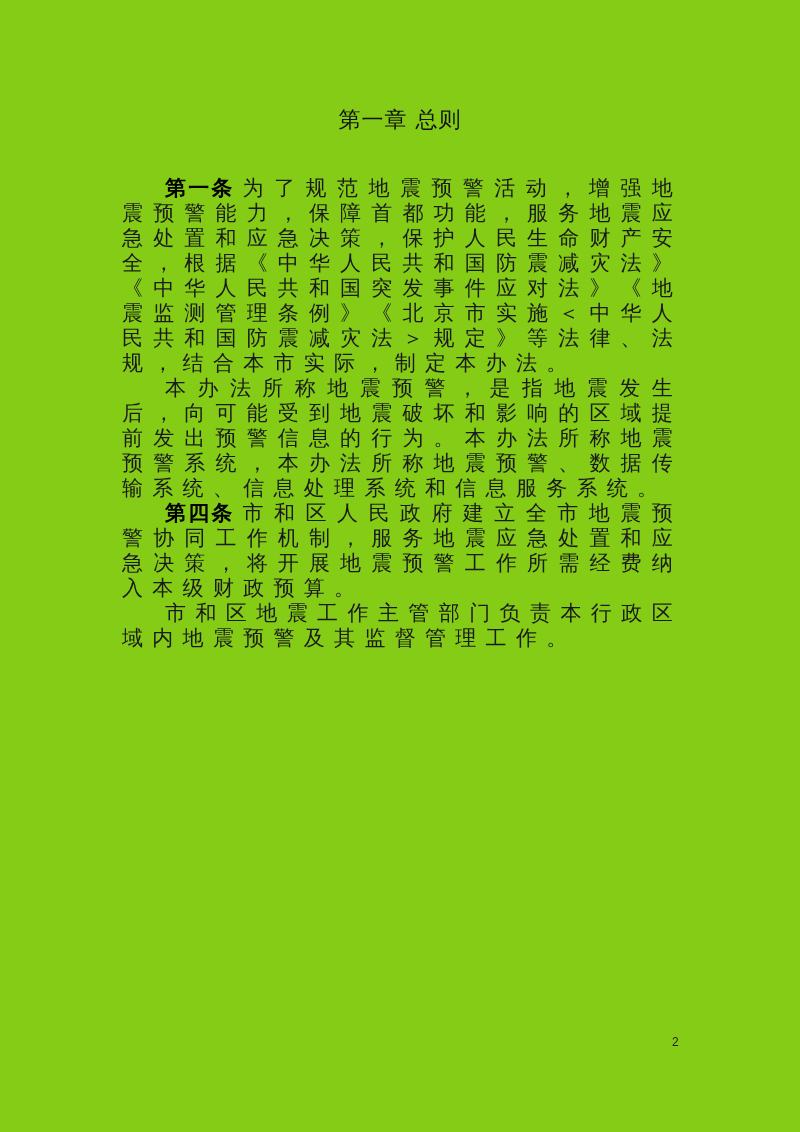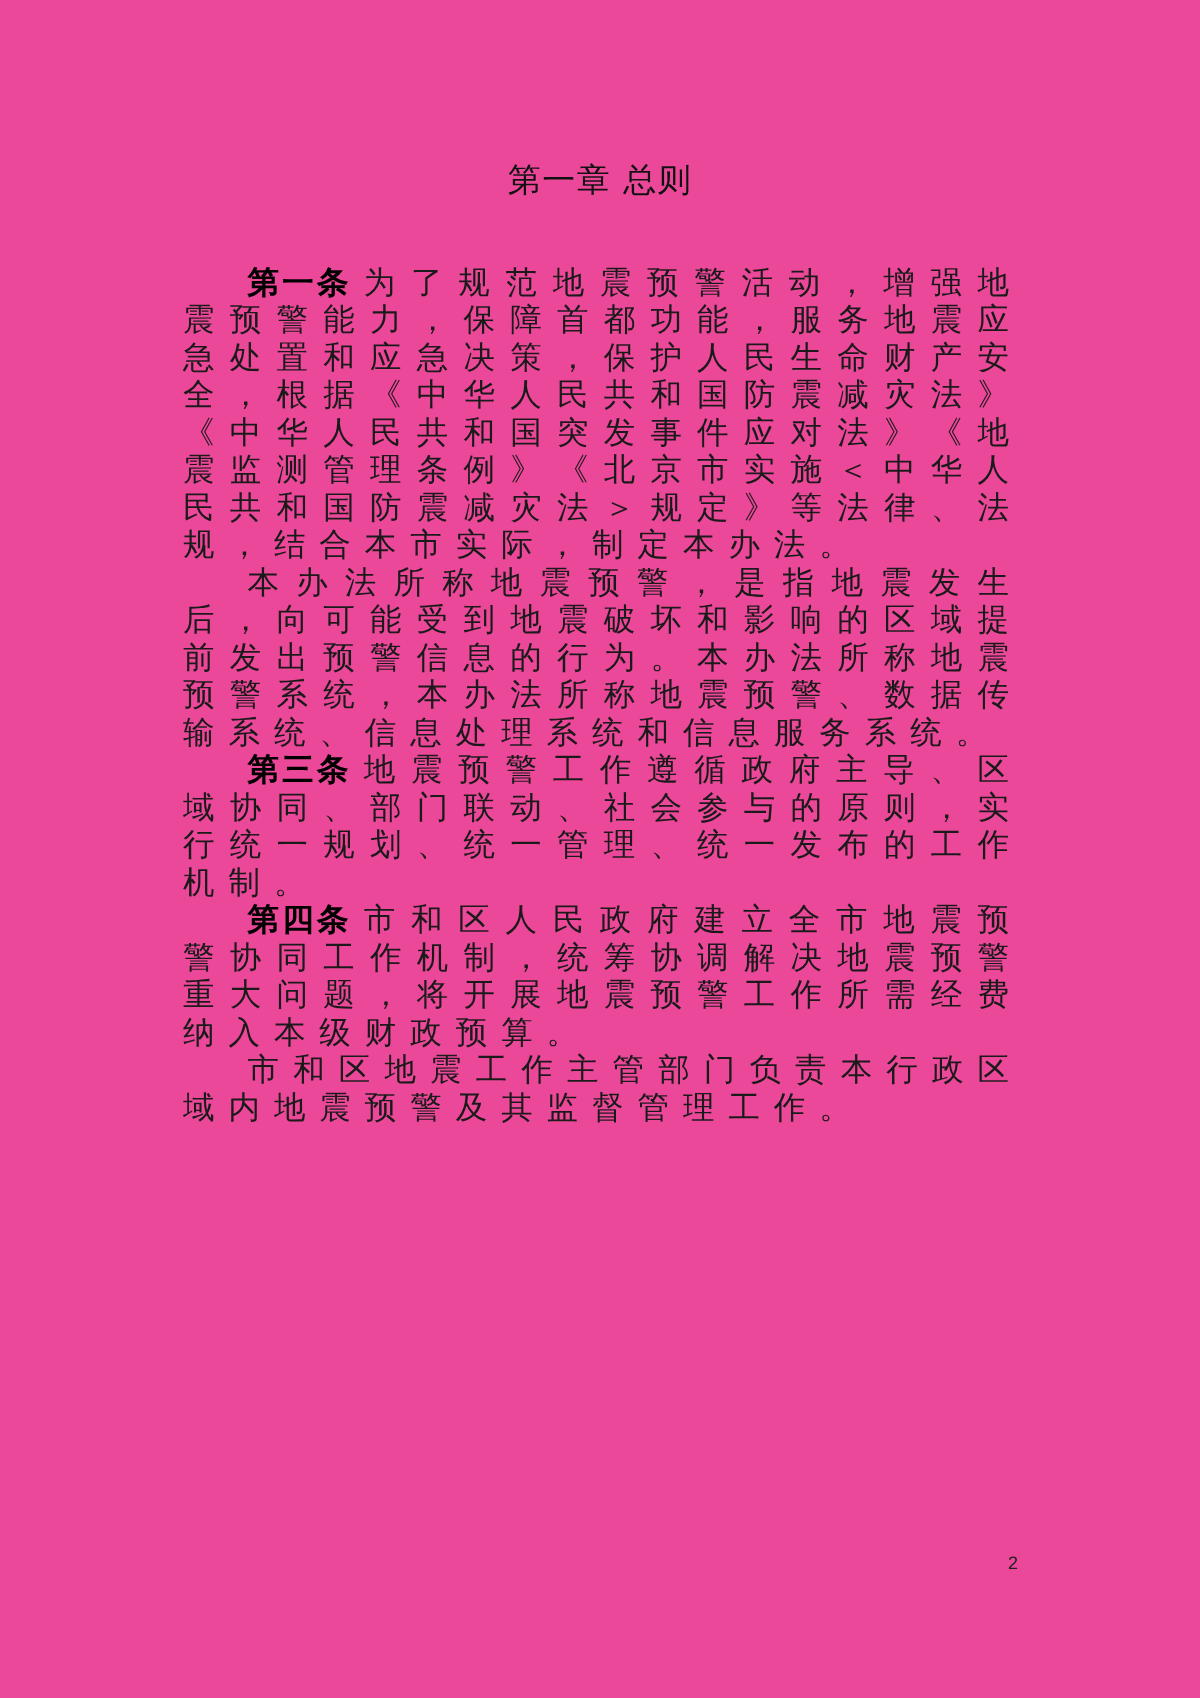--- a/index.html
+++ b/index.html
@@ -1,36 +1,35 @@
 <!DOCTYPE html>
 <html><head>
 <meta charset="utf-8">
 <style>
   html, body { margin: 0; padding: 0; background: #ffffff; }
   body { width: 800px; height: 1132px; position: relative; overflow: hidden;
          font-family: "DejaVu Sans", "Liberation Sans", sans-serif; color: #1a1a1a; }
-  .page { position: absolute; left: 0; top: 0; width: 800px; height: 1132px; background: #ec4899; }
+  .page { position: absolute; left: 0; top: 0; width: 800px; height: 1132px; background: #84cc16; }
   .chapter-title { position: absolute; top: 105px; left: 0; width: 800px; text-align: center;
          font-size: 22px; font-weight: normal; letter-spacing: 1px; color: #111; }
   .body { position: absolute; top: 176px; left: 122px; width: 560px; }
   .para { margin: 0; font-size: 21px; line-height: 25px; letter-spacing: 9.3px;
           text-indent: 43px; text-align: justify; word-break: break-all; white-space: normal; }
   .article-no { font-weight: bold; letter-spacing: 1px; margin-right: 8px; color: #000; }
   .page-number { position: absolute; top: 1035px; left: 672px; font-size: 12px;
           font-family: "Liberation Sans", sans-serif; color: #222; }
 </style>
 </head>
 <body>
 
 <div class="page">
   <div class="chapter-title">第一章  总则</div>
 
   <div class="body">
     <p class="para"><span class="article-no">第一条</span><span>为了规范地震预警活动，增强地震预警能力，保障首都功能，服务地震应急处置和应急决策，保护人民生命财产安全，根据《中华人民共和国防震减灾法》《中华人民共和国突发事件应对法》《地震监测管理条例》《北京市实施＜中华人民共和国防震减灾法＞规定》等法律、法规，结合本市实际，制定本办法。</span></p>
     <p class="para"><span>本办法所称地震预警，是指地震发生后，向可能受到地震破坏和影响的区域提前发出预警信息的行为。本办法所称地震预警系统，本办法所称地震预警、数据传输系统、信息处理系统和信息服务系统。</span></p>
-    <p class="para"><span class="article-no">第三条</span><span>地震预警工作遵循政府主导、区域协同、部门联动、社会参与的原则，实行统一规划、统一管理、统一发布的工作机制。</span></p>
-    <p class="para"><span class="article-no">第四条</span><span>市和区人民政府建立全市地震预警协同工作机制，统筹协调解决地震预警重大问题，将开展地震预警工作所需经费纳入本级财政预算。</span></p>
+    <p class="para"><span class="article-no">第四条</span><span>市和区人民政府建立全市地震预警协同工作机制，服务地震应急处置和应急决策，将开展地震预警工作所需经费纳入本级财政预算。</span></p>
     <p class="para"><span>市和区地震工作主管部门负责本行政区域内地震预警及其监督管理工作。</span></p>
 
   </div>
 
   <div class="page-number">2</div>
 </div>
 
 </body></html>

